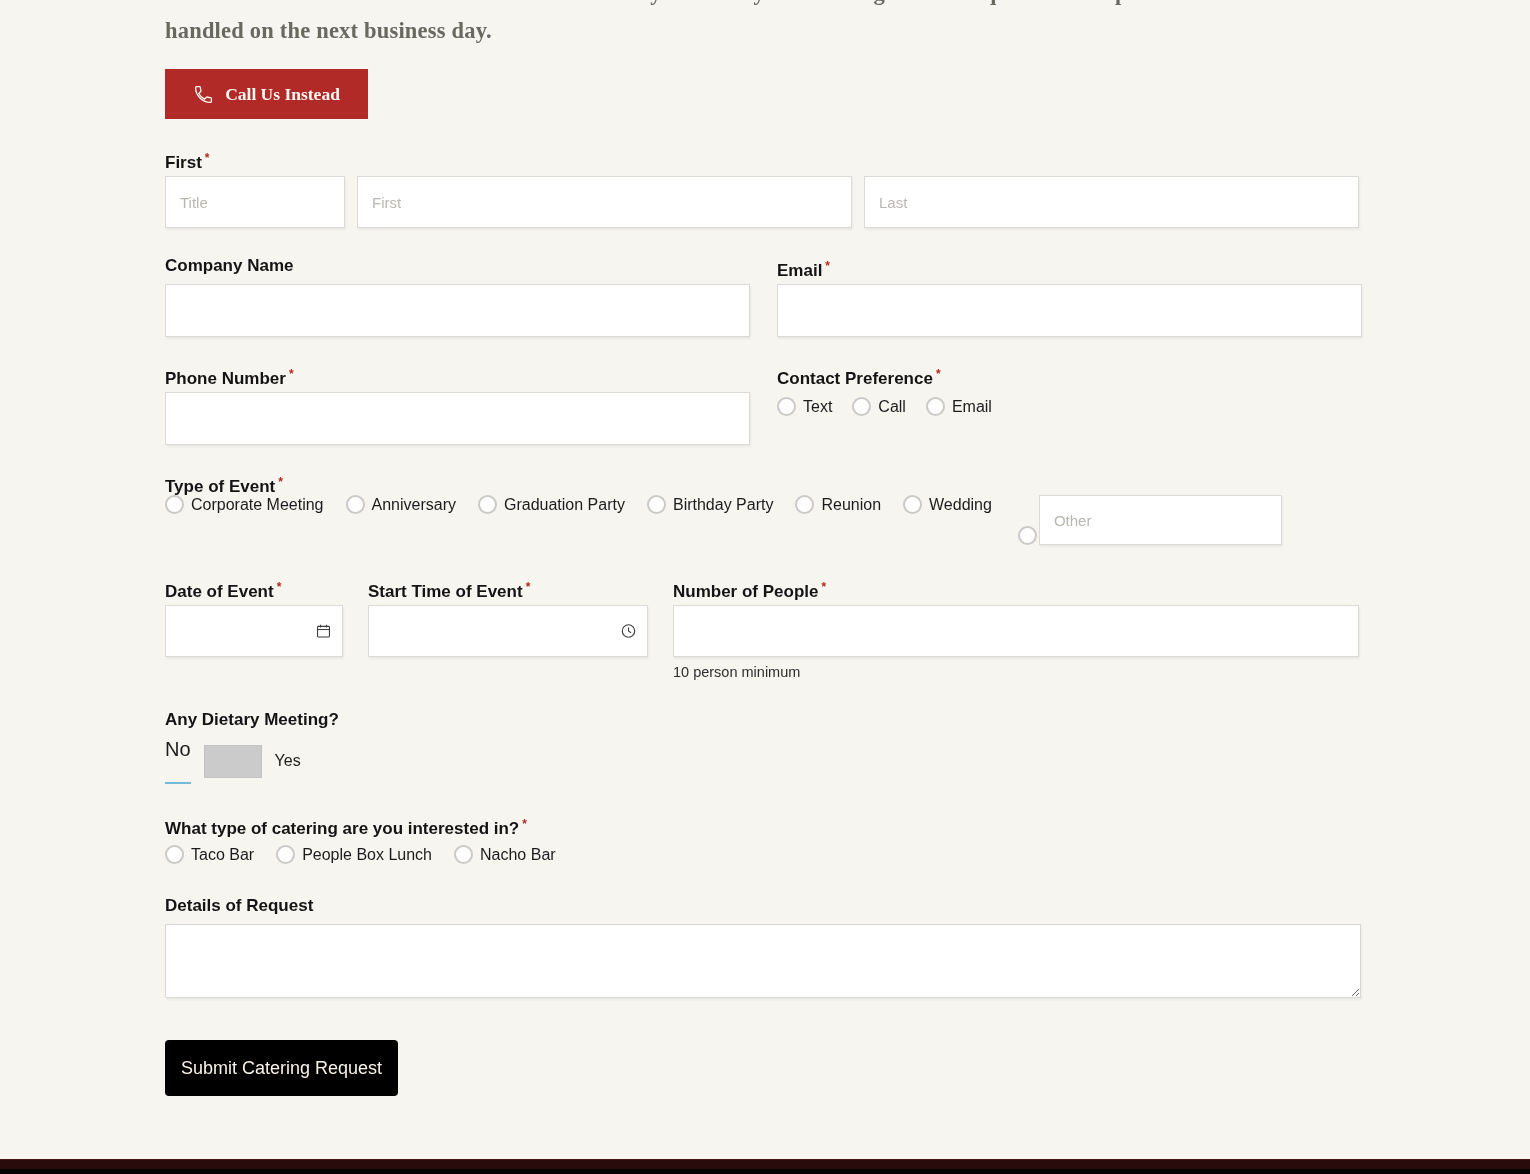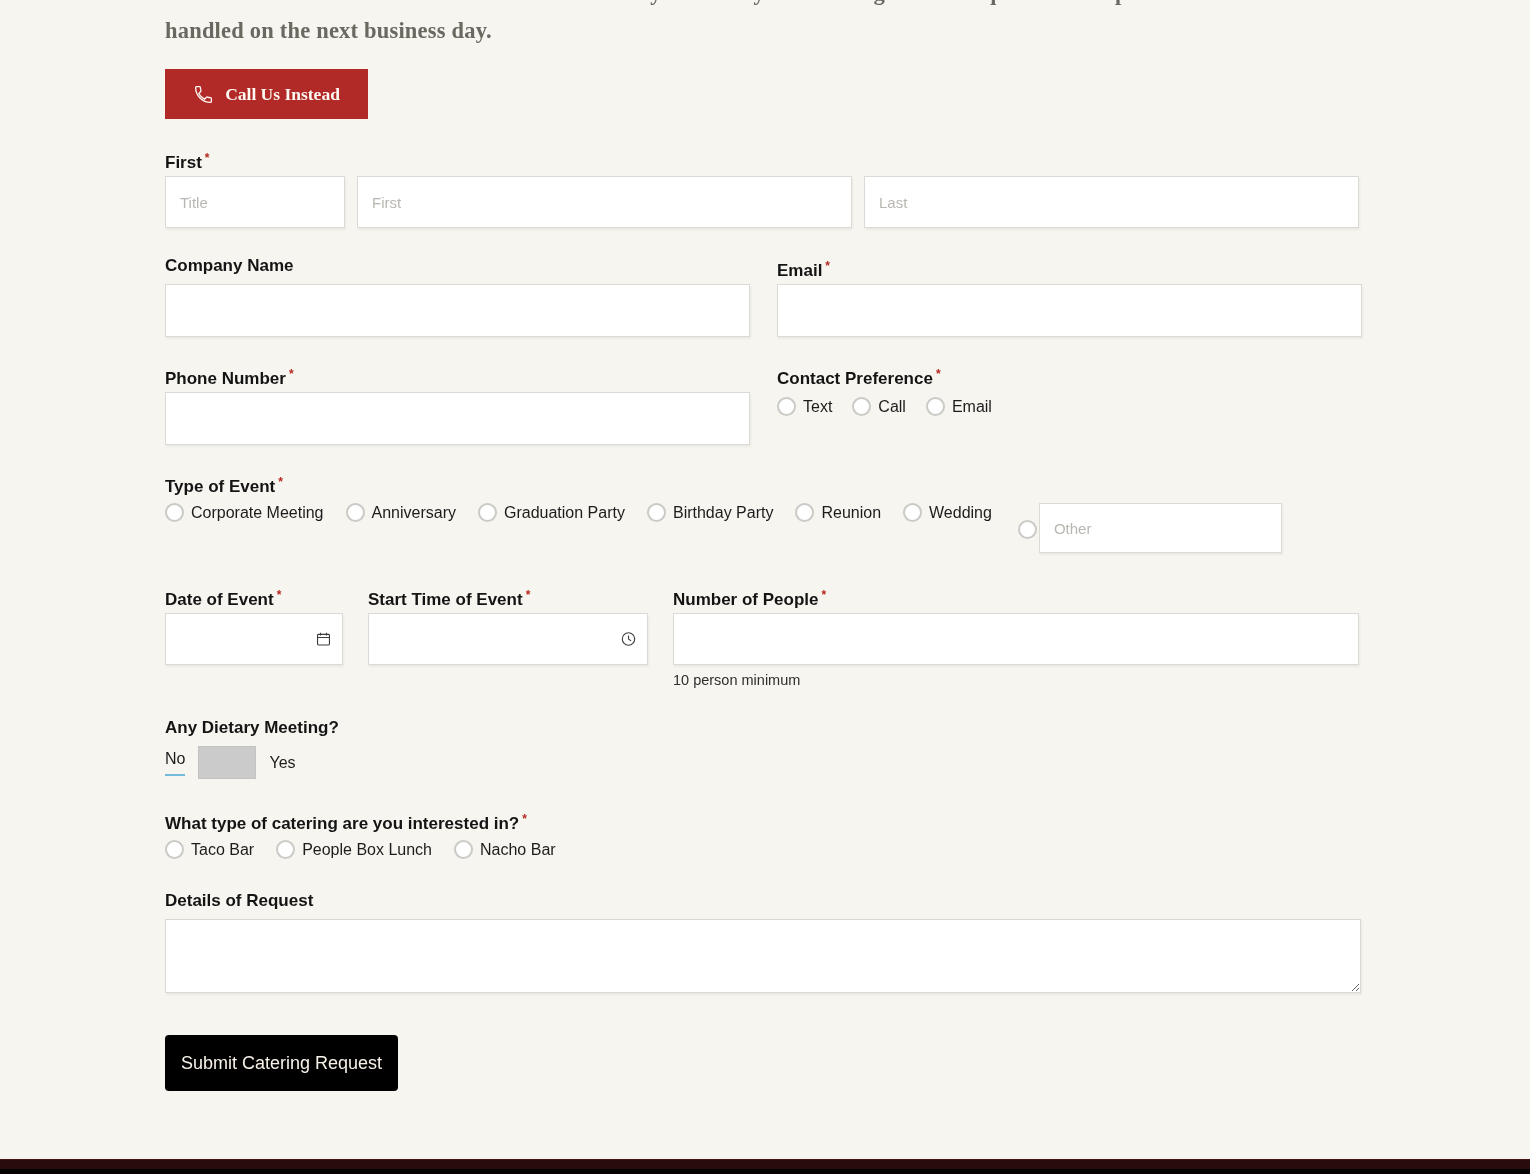--- a/index.html
+++ b/index.html
@@ -34,37 +34,37 @@
   .inrow { margin-top:8px; display:flex; gap:12px; }
   .w180{width:180px;} .w495{width:495px;} .w178{width:178px;}
   .w280{width:280px;} .w686{width:686px;}
 
   .two-col { display:flex; gap:24px; }
   .col { width:632px; }
   .col .tin { width:585px; margin-top:8px; height:53px; }
 
   
   .radio-row { display:flex; align-items:flex-start; gap:20px; margin-top:13px; }
-  .radio-row-lg { display:flex; align-items:flex-start; gap:22px; margin-top:11px; }
+  .radio-row-lg { display:flex; align-items:flex-start; gap:22px; margin-top:3px; }
   .ritem { display:flex; align-items:center; gap:7px; font-size:16px; color:#1c1c1c; cursor:pointer; }
   .rcirc { width:19px; height:19px; border-radius:50%; border:2px solid #cbcac6; background:#fff; flex:none; }
-  .other-wrap { display:flex; align-items:center; gap:2px; margin-left:4px; }
+  .other-wrap { display:flex; align-items:flex-end; gap:2px; margin-left:4px; }
   .other-wrap .rcirc { margin-top:3px; }
   .other-in { width:243px; height:50px; margin-top:0; }
 
   
   .dtp-row { display:flex; gap:25px; }
   .picker { position:relative; margin-top:8px; }
   .picker .tin { width:100%; padding-right:36px; }
   .pick-ic { position:absolute; right:11px; top:50%; transform:translateY(-50%); line-height:0; cursor:pointer; }
   .helper { margin-top:7px; font-size:14.5px; color:#2e2e2e; }
 
   
   .toggle-row { margin-top:8px; display:flex; align-items:center; gap:13px; }
-  .tog-no { font-size:16px; color:#1c1c1c; border-bottom:2px solid #72bcd9; padding-bottom:6px; cursor:pointer; }
+  .tog-no { font-size:20px; color:#1c1c1c; border-bottom:2px solid #72bcd9; padding-bottom:21px; cursor:pointer; }
   .tog-yes { font-size:16px; color:#1c1c1c; cursor:pointer; }
   .toggle { width:58px; height:33px; background:#cbcbcb; border:1px solid #c3c3c3; padding:2px; cursor:pointer; }
   .knob { width:28px; height:27px; background:#fff; box-shadow:1px 1px 2px rgba(0,0,0,.18); }
 
   
   .details-ta { margin-top:8px; width:1196px; height:74px; background:#fff; border:1px solid #d9d8d3;
                 box-shadow:1px 2px 2px rgba(0,0,0,.05); padding:8px 12px; font-size:15px; color:#333;
                 font-family:"Liberation Sans", sans-serif; resize:both; }
 
   

